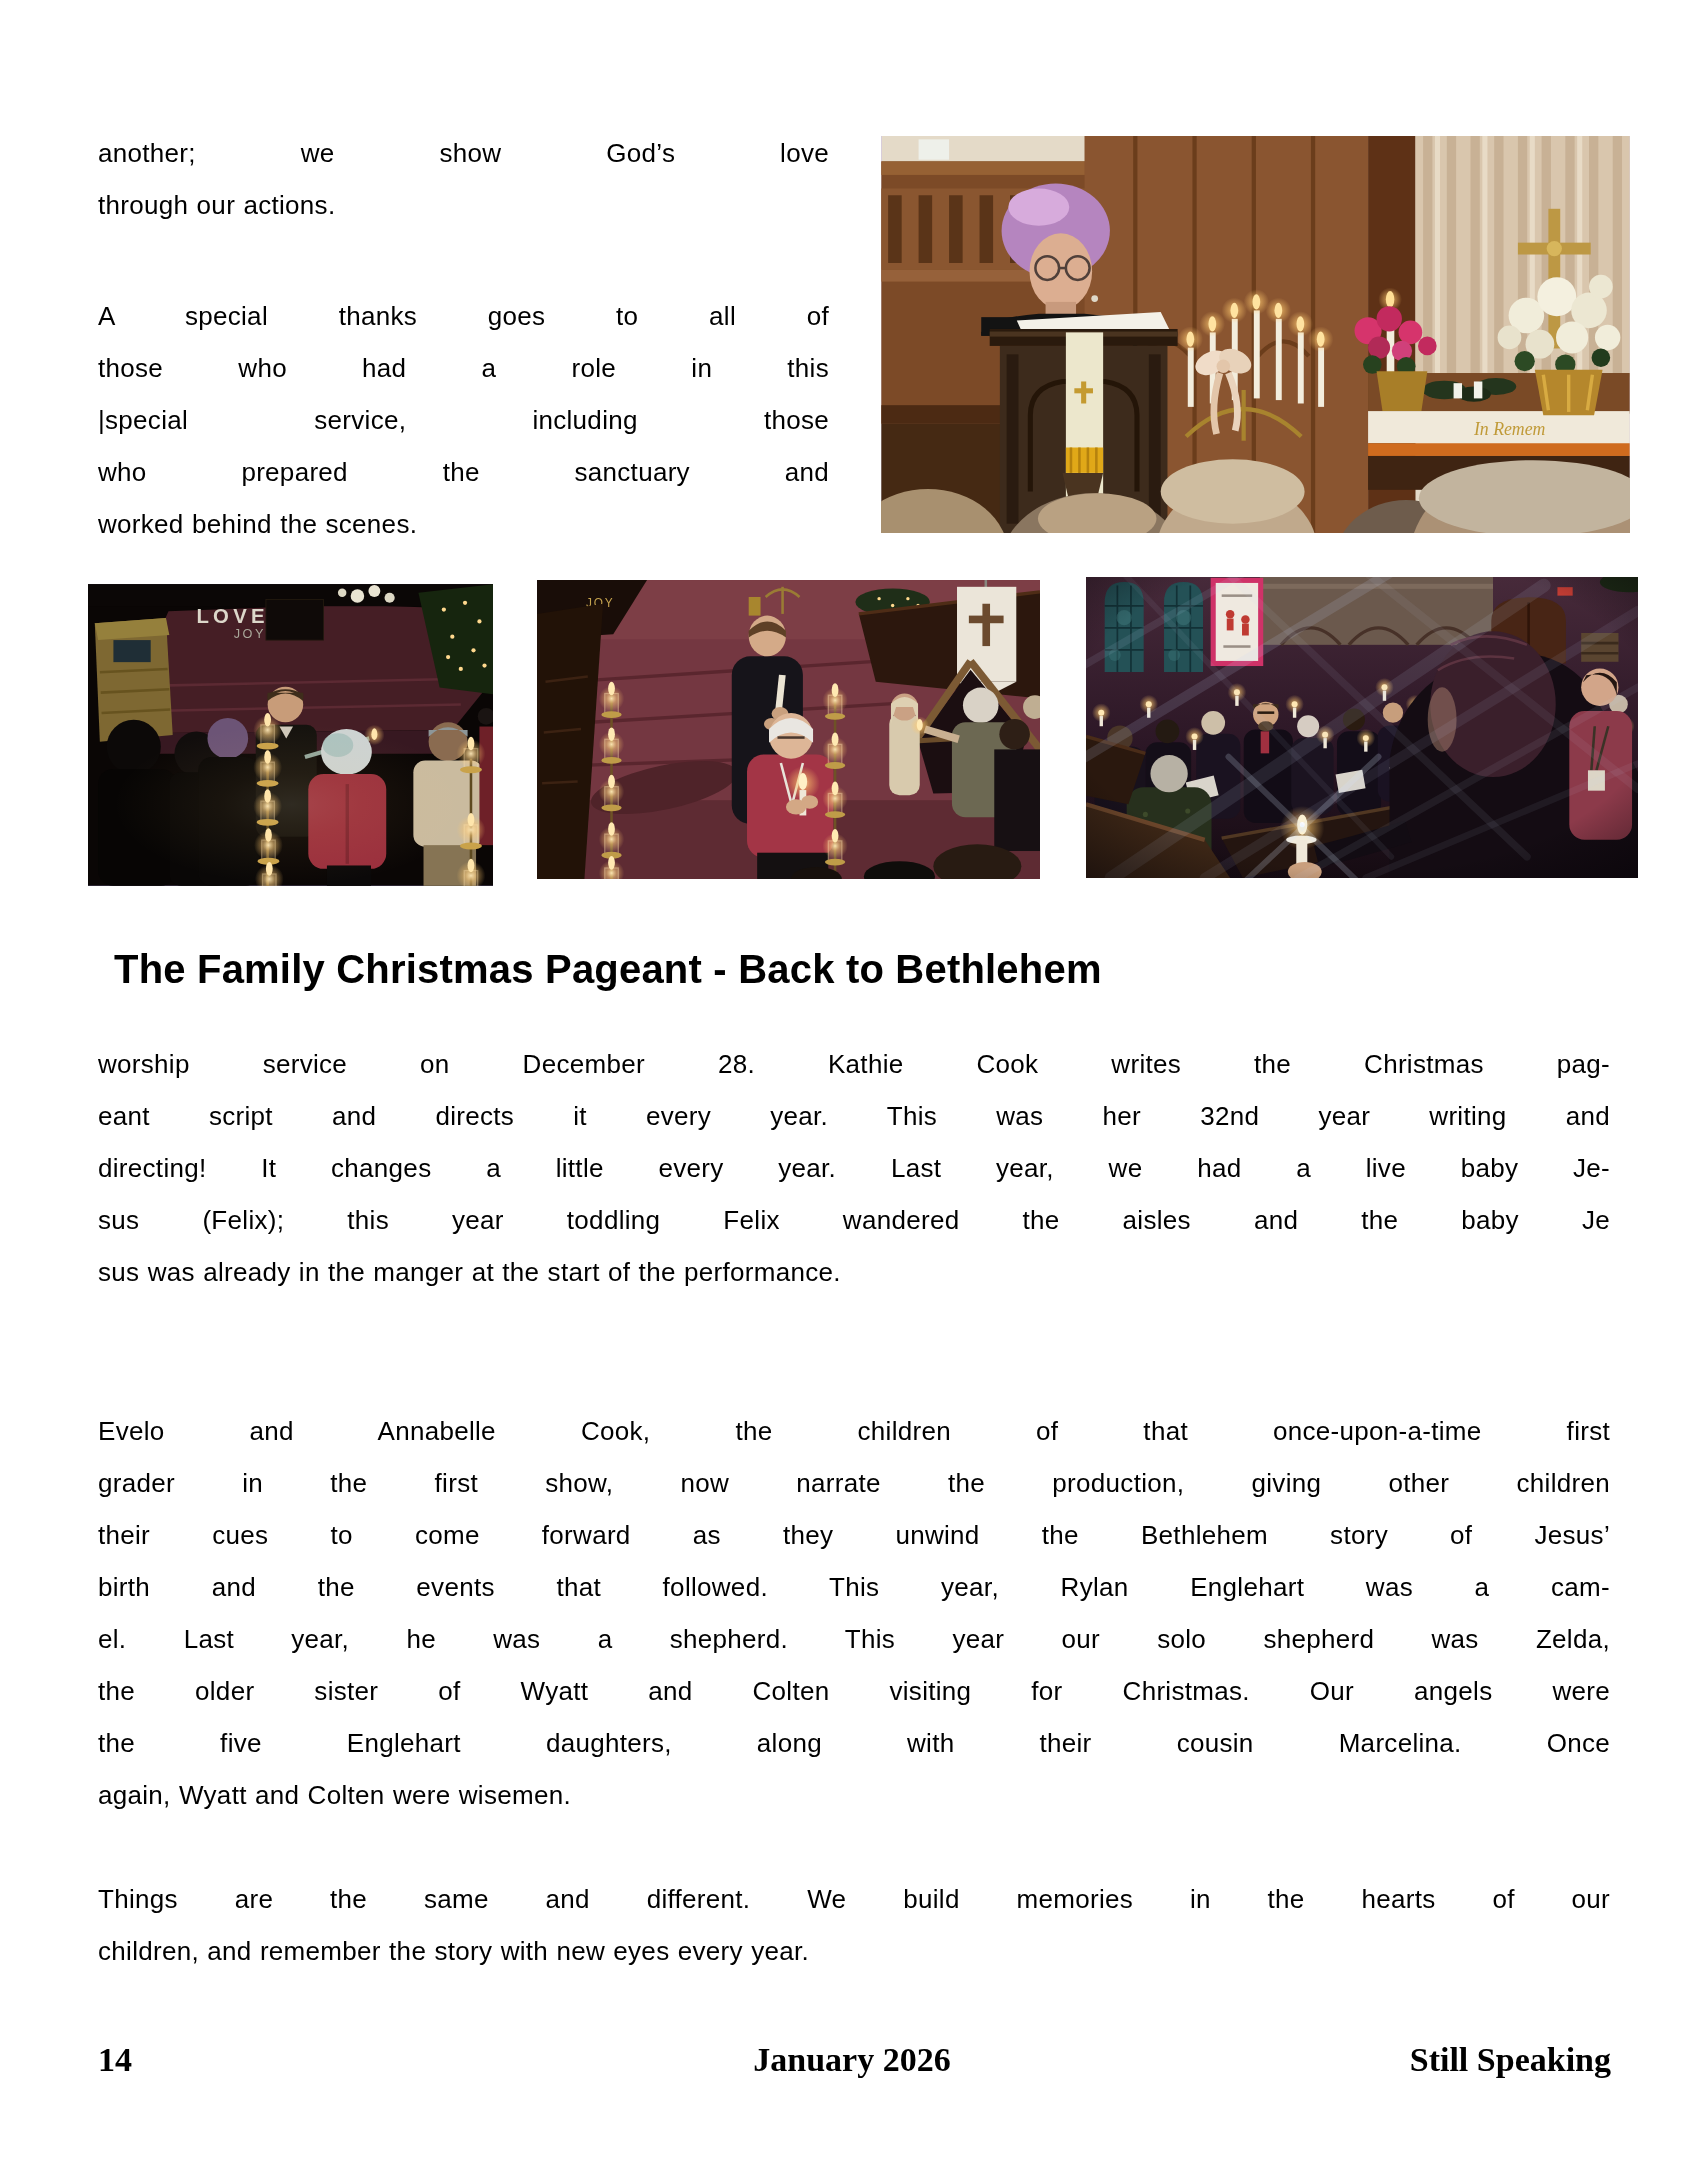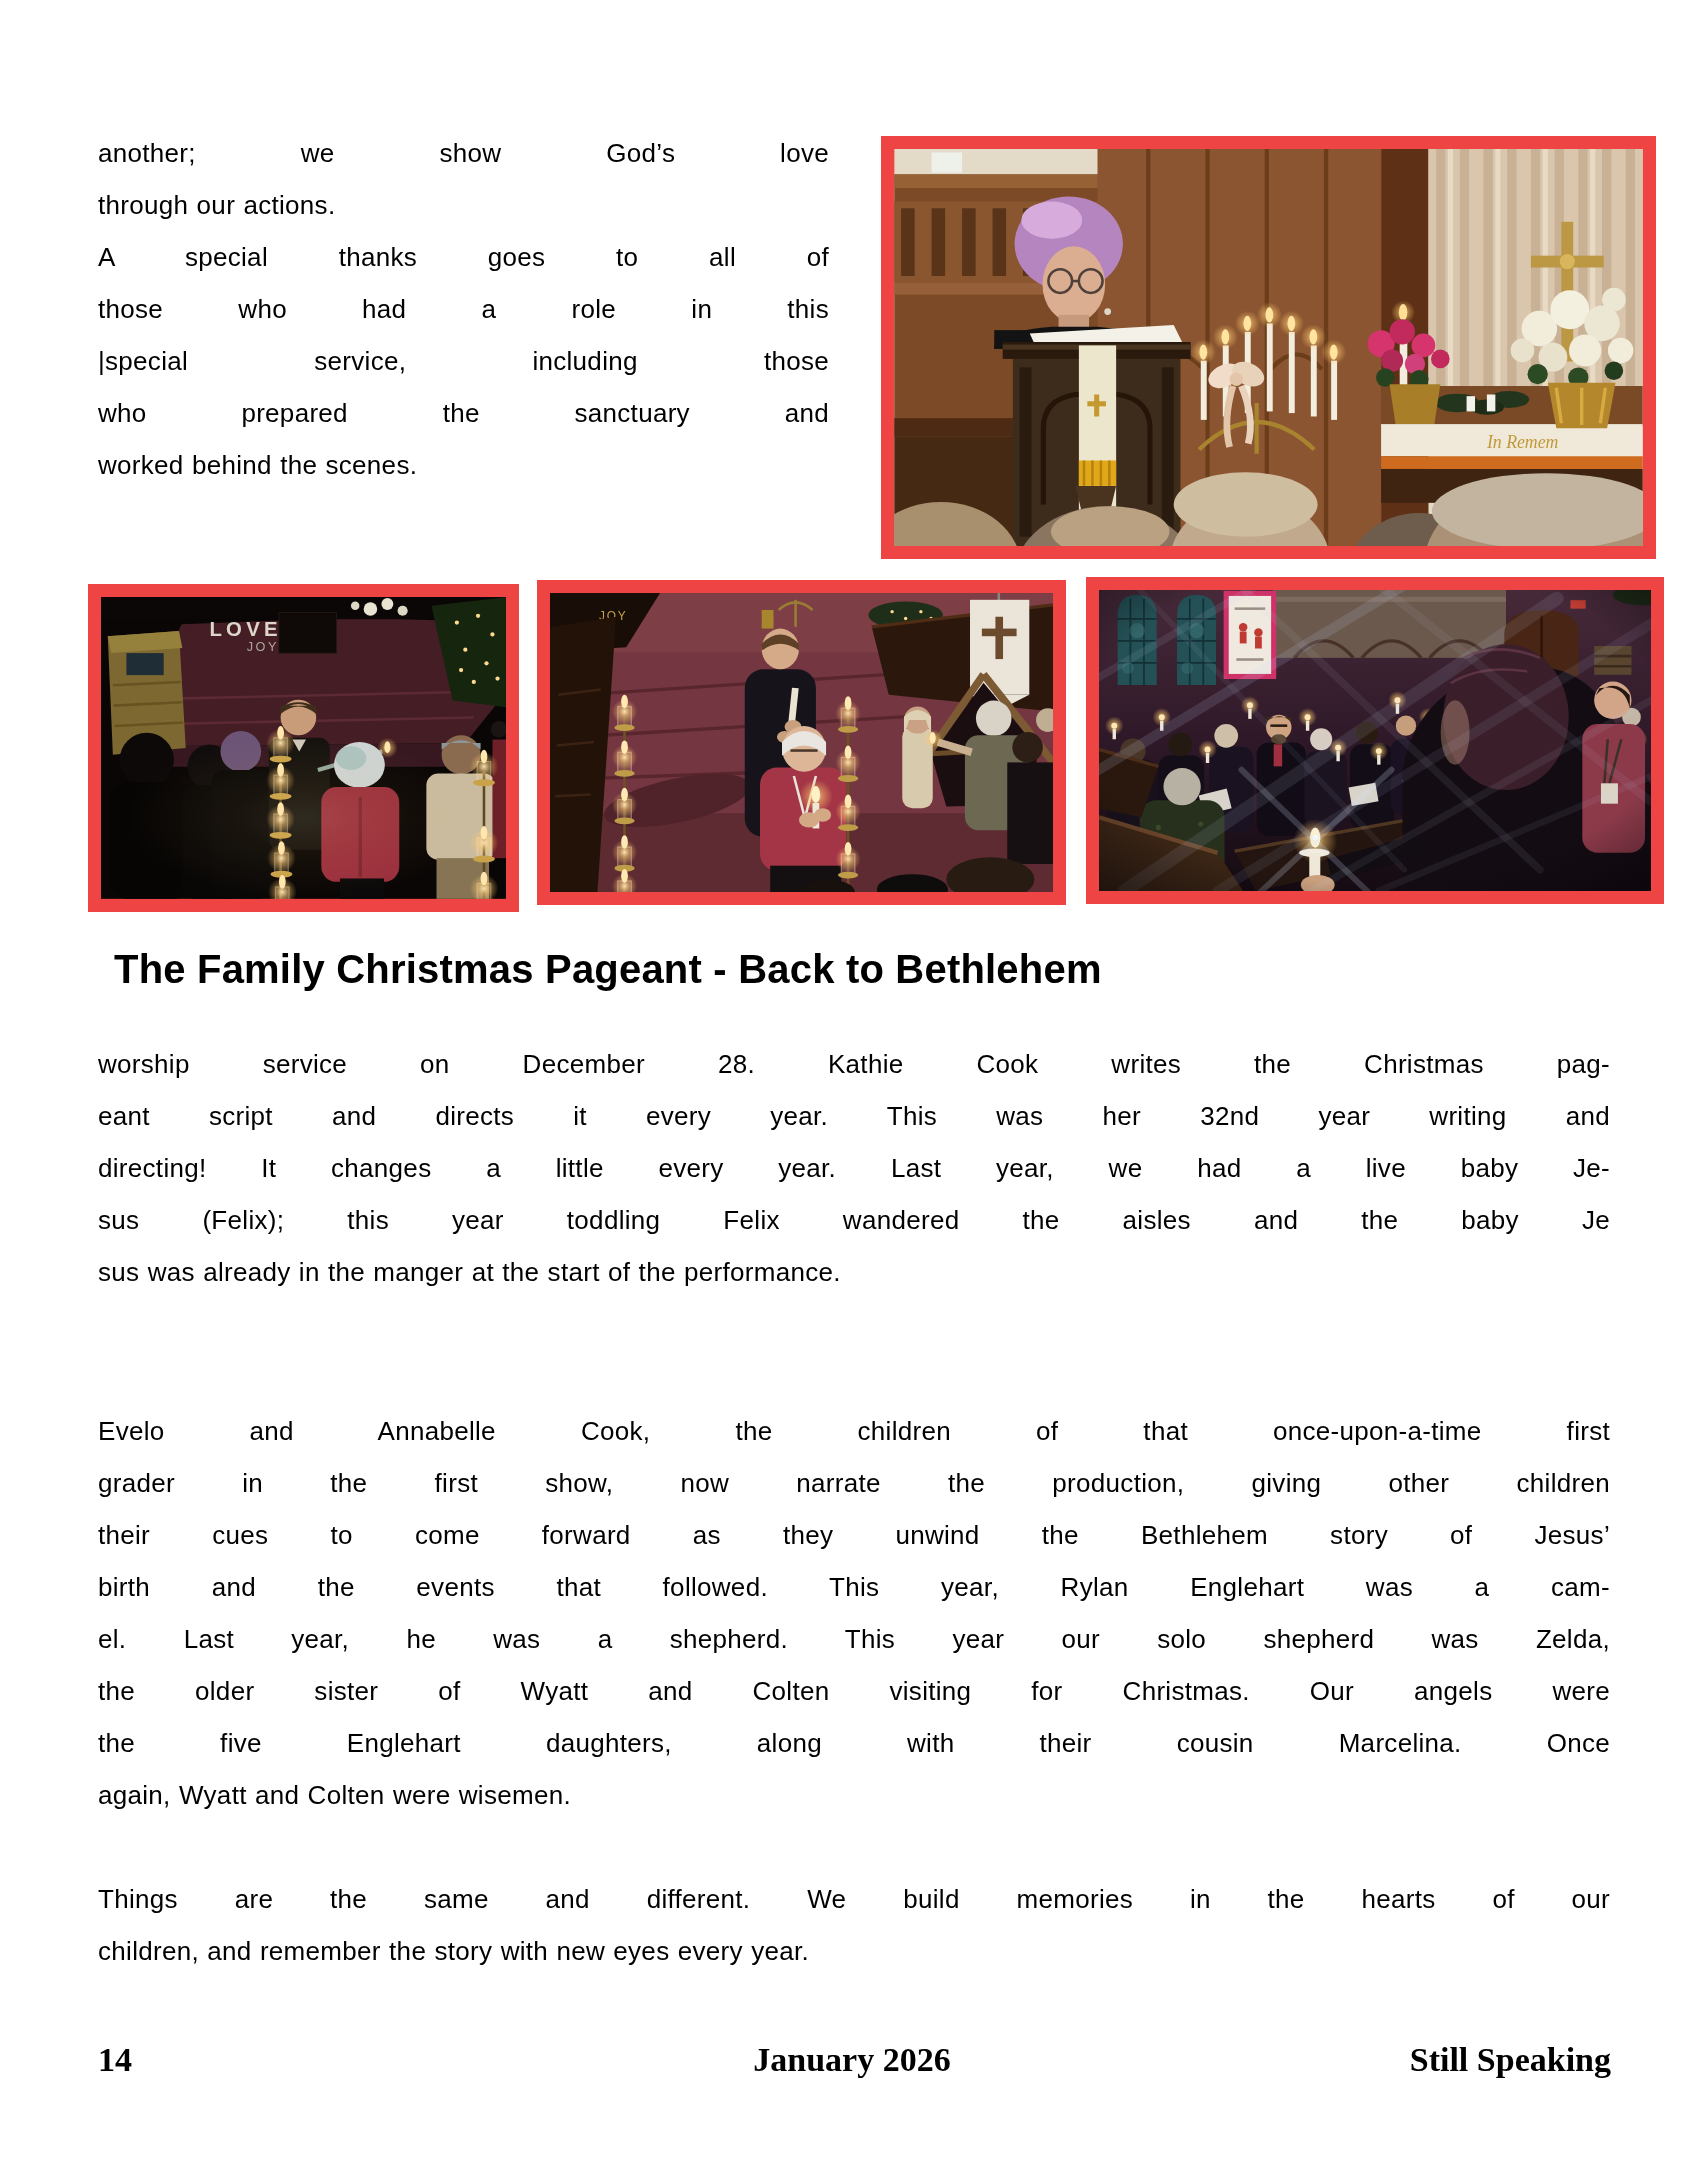--- a/index.html
+++ b/index.html
@@ -3,26 +3,26 @@
 <meta charset="utf-8">
 <style>
   html,body{margin:0;padding:0;background:#888;}
   .page{position:relative;width:1704px;height:2161px;background:#ffffff;overflow:hidden;
         font-family:"Liberation Sans", sans-serif;color:#000;}
   .abs{position:absolute;}
   .bodytext{font-size:26px;line-height:52px;letter-spacing:0.3px;word-spacing:0.8px;}
   .tline{text-align:justify;text-align-last:justify;}
   .tline-last{text-align-last:left;}
   .intro{left:98px;top:127px;width:731px;}
-  .intro .para2{}
+  .intro .para2{margin-top:59px;}
   .heading{left:98px;top:931px;width:1512px;font-size:40px;font-weight:bold;letter-spacing:0.2px;margin:16px;}
   .bp1{left:98px;top:1038px;width:1512px;}
   .bp2{left:98px;top:1405px;width:1512px;}
   .bp3{left:98px;top:1873px;width:1512px;}
-  .photo{display:block;margin:0;padding:13px;line-height:0;background:#ef4444;}
+  .photo{display:block;margin:0;padding:0;line-height:0;background:#c4b5fd;}
   .photo svg{display:block;}
   .ph-pulpit{left:881px;top:136px;width:749px;height:397px;}
   .ph-chancel{left:88px;top:584px;width:405px;height:302px;}
   .ph-aisle{left:537px;top:580px;width:503px;height:299px;}
   .ph-cong{left:1086px;top:577px;width:552px;height:301px;}
   .footer-bar{left:0;top:2041px;width:1704px;height:51px;
               font-family:"Liberation Serif", serif;font-weight:bold;font-size:34px;}
   .footer-bar .pn{position:absolute;left:98px;top:0;}
   .footer-bar .iss{position:absolute;left:0;width:100%;text-align:center;top:0;}
   .footer-bar .pub{position:absolute;right:93px;top:0;margin-left:24px;}

